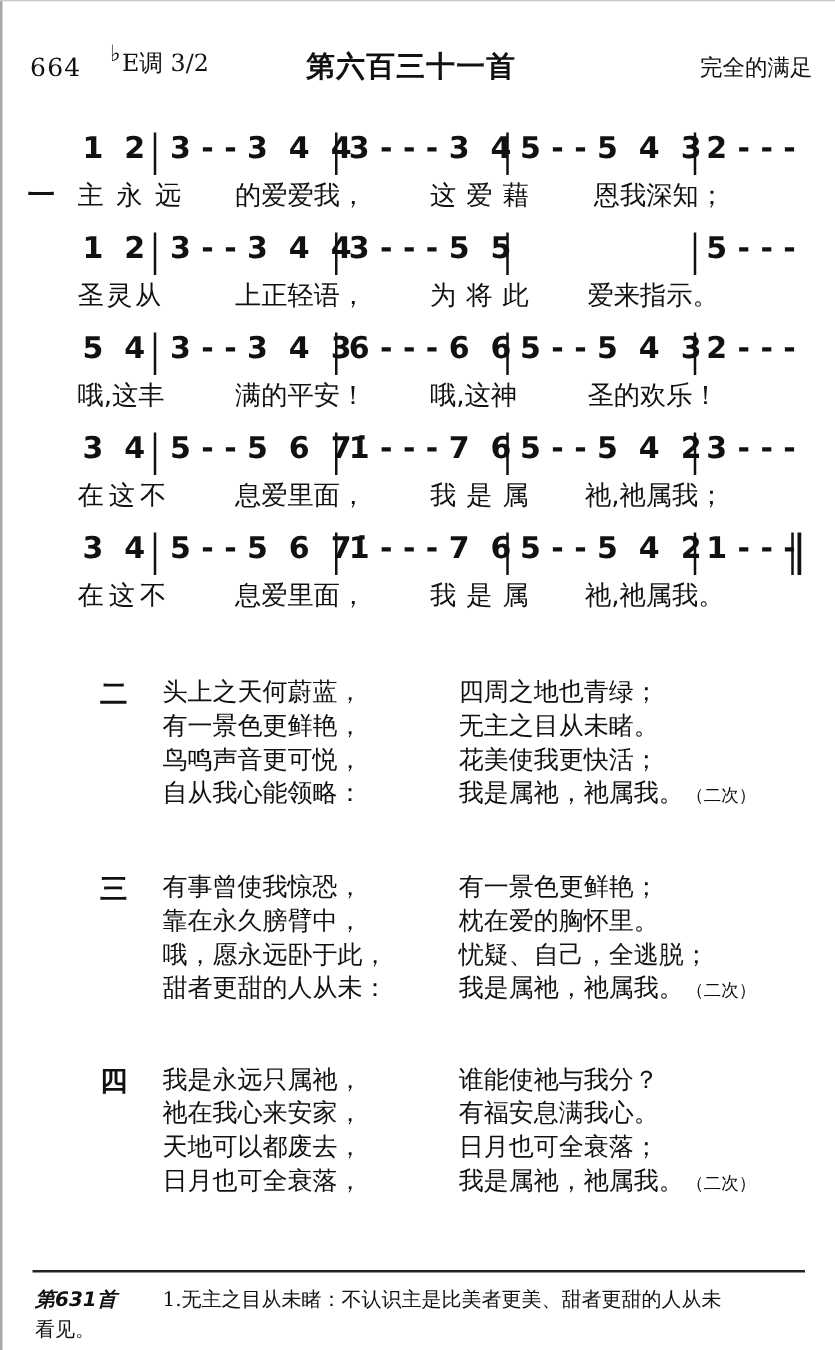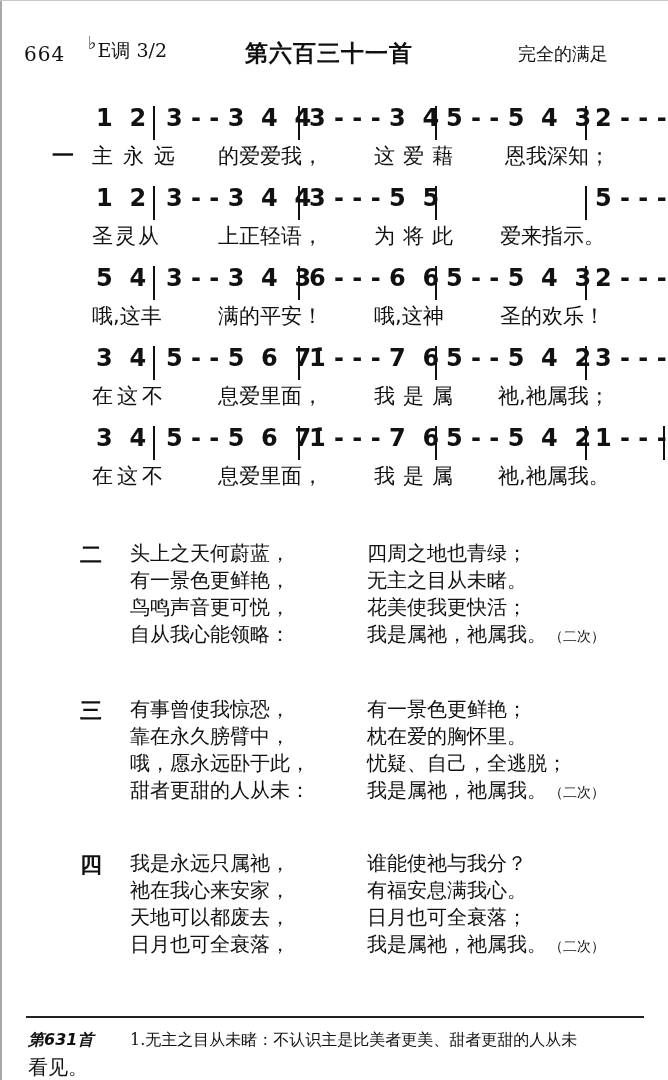--- a/index.html
+++ b/index.html
@@ -9,45 +9,45 @@
     font-family: "DejaVu Sans", sans-serif;
   }
   .page-border { position: absolute; left: 0; top: 0; width: 2px; height: 1080px; background: #a8a8a8; }
   .page-border-top { position: absolute; left: 0; top: 0; width: 668px; height: 1px; background: #c8c8c8; }
 
   .header { position: absolute; top: 36px; left: 0; width: 668px; height: 40px; }
   .hymn-number { position: absolute; left: 24px; top: 6px; font-family: "DejaVu Serif", serif; font-size: 20px; letter-spacing: 1px; }
   .key-sig { position: absolute; left: 88px; top: 2px; font-family: "DejaVu Serif", serif; font-size: 19px; }
   .key-sig .flat { position: relative; top: -8px; font-size: 18px; margin-right: 1px; }
   .title { position: absolute; left: 245px; top: 2px; font-size: 23px; font-weight: bold; letter-spacing: 1px; }
-  .subtitle { position: absolute; left: 518px; top: 6px; font-family: Liberation Sans, sans-serif; font-size: 18px; }
+  .subtitle { position: absolute; left: 560px; top: 6px; font-family: Liberation Sans, sans-serif; font-size: 18px; }
 
   .score { position: absolute; left: 0; top: 100px; width: 668px; }
-  .system { position: relative; height: 80px; margin-left: 30px; }
+  .system { position: relative; height: 80px; }
   .notes { position: absolute; top: 4px; left: 0; width: 668px; height: 38px; }
   .measure { position: absolute; top: 0; font-size: 24px; font-weight: bold; white-space: pre; letter-spacing: 0px; }
   .barline { position: absolute; top: 2px; width: 2px; height: 34px; background: #111; }
   .final-bar { position: absolute; top: 2px; width: 8px; height: 34px; }
   .final-bar::before, .final-bar::after { content: ""; position: absolute; top: 0; height: 34px; background: #111; }
   .final-bar::before { left: 0; width: 2px; }
   .final-bar::after { left: 5px; width: 3px; }
 
   .lyrics { position: absolute; top: 42px; left: 0; width: 668px; height: 30px; }
   .verse-num { position: absolute; left: 22px; top: -1px; font-size: 22px; font-weight: bold; }
   .lyric { position: absolute; top: 0; font-size: 21px; white-space: pre; }
 
   .stanza { position: absolute; left: 0; width: 668px; }
   .stanza-num { position: absolute; left: 80px; top: 0; font-size: 22px; font-weight: bold; }
   .stanza-line { position: absolute; font-size: 20px; white-space: pre; }
   .repeat-mark { font-size: 14px; margin-left: 2px; text-align: right; }
 
   .footnote-rule { position: absolute; left: 26px; top: 1016px; width: 618px; height: 2px; background: #222; }
   .footnote-ref { position: absolute; left: 28px; top: 1030px; font-size: 16px; font-weight: bold; font-style: italic; }
   .footnote-text { position: absolute; left: 130px; top: 1030px; font-family: "DejaVu Serif", serif; font-size: 16px; }
-  .footnote-cont { position: absolute; left: 28px; top: 1054px; font-size: 20px; }
+  .footnote-cont { position: absolute; left: 28px; top: 1054px; font-size: 16px; }
 </style>
 </head>
 <body>
 
 <div class="page-border"></div>
 <div class="page-border-top"></div>
 
 <div class="header">
   <span class="hymn-number">664</span>
   <span class="key-sig"><span class="flat">♭</span><span>E调</span>&nbsp;<span>3/2</span></span>

